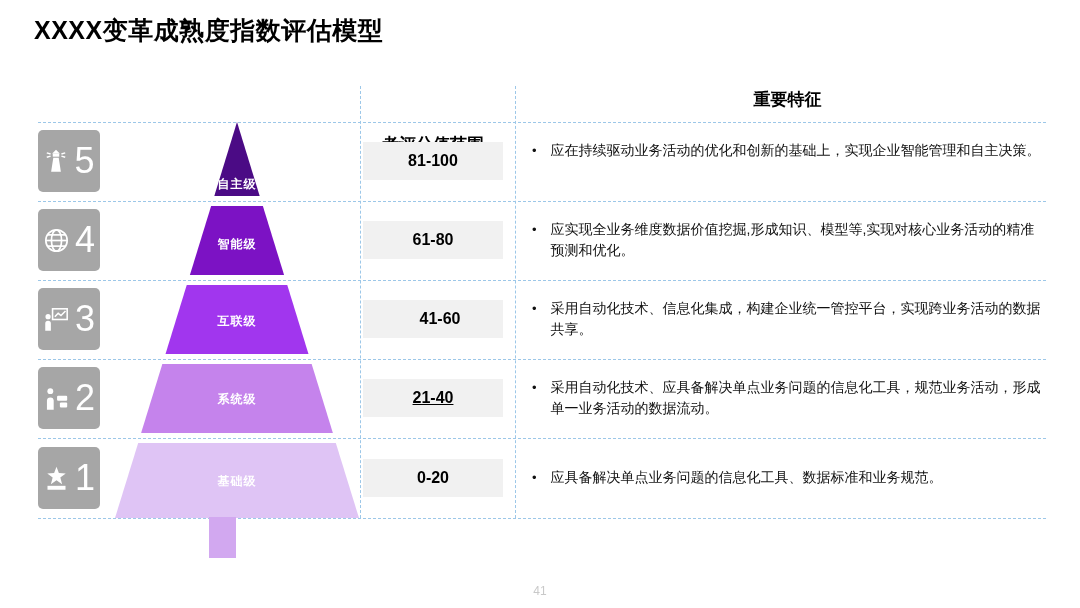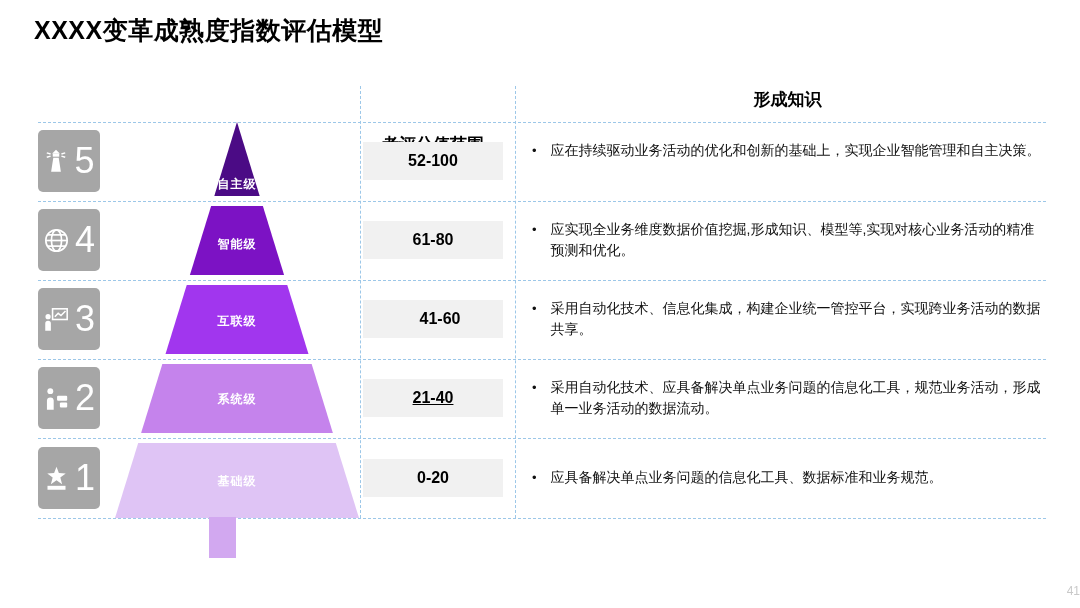--- a/index.html
+++ b/index.html
@@ -45,29 +45,29 @@
     display:flex; align-items:center; justify-content:center;
     font-size:16px; font-weight:700;
   }
   #score-0 { top:142px; } #score-1 { top:221px; } #score-2 { top:300px;padding-left:14px; } #score-3 { top:379px;text-decoration:underline; } #score-4 { top:459px; }
   #badge-0 { top:130px; } #badge-1 { top:209px; } #badge-2 { top:288px; } #badge-3 { top:367px; } #badge-4 { top:447px; }
 
   .feature { position:absolute; left:532px; width:512px; display:flex; gap:14px; font-size:14px; line-height:21px; color:#111; }
   .feature .bullet { flex:0 0 auto; font-size:13px; }
   #feat-0 { top:140px; } #feat-1 { top:219px; } #feat-2 { top:298px; } #feat-3 { top:377px; } #feat-4 { top:467px; }
 
-  .page-num { position:absolute; left:0; right:0; bottom:10px; text-align:right; color:#C9C9C9; font-size:12px; }
+  .page-num { position:absolute; left:0; right:0; bottom:10px; text-align:center; color:#C9C9C9; font-size:12px; }
 </style>
 </head>
 <body>
 
 <div class="title">XXXX变革成熟度指数评估模型</div>
 
 <div class="col-header" id="score-header">考评分值范围</div>
-<div class="col-header" id="feature-header">形成知识</div>
+<div class="col-header" id="feature-header">重要特征</div>
 
 <div class="hline" style="top:122px"></div>
 <div class="hline" style="top:201px"></div>
 <div class="hline" style="top:280px"></div>
 <div class="hline" style="top:359px"></div>
 <div class="hline" style="top:438px"></div>
 <div class="hline" style="top:518px"></div>
 <div class="vline" style="left:360px"></div>
 <div class="vline" style="left:515px"></div>
 
@@ -132,21 +132,21 @@
   <div class="pyr-shape" id="sec2" style="background-color: rgb(197, 131, 236);"></div>
   <div class="pyr-shape" id="sec1" style="background-color: rgb(223, 196, 245);"></div>
   <div class="pyr-label" id="lbl5">自主级</div>
   <div class="pyr-label" id="lbl4">智能级</div>
   <div class="pyr-label" id="lbl3">互联级</div>
   <div class="pyr-label" id="lbl2">系统级</div>
   <div class="pyr-label" id="lbl1">基础级</div>
 </div>
 <div class="stem"></div>
 
-<div class="score-box" id="score-0">52-100</div>
+<div class="score-box" id="score-0">81-100</div>
 <div class="score-box" id="score-1">61-80</div>
 <div class="score-box" id="score-2">41-60</div>
 <div class="score-box" id="score-3">21-40</div>
 <div class="score-box" id="score-4">0-20</div>
 
 <div class="feature" id="feat-0">
   <span class="bullet">•</span>
   <span class="feature-text">应在持续驱动业务活动的优化和创新的基础上，实现企业智能管理和自主决策。</span>
 </div>
 <div class="feature" id="feat-1">

